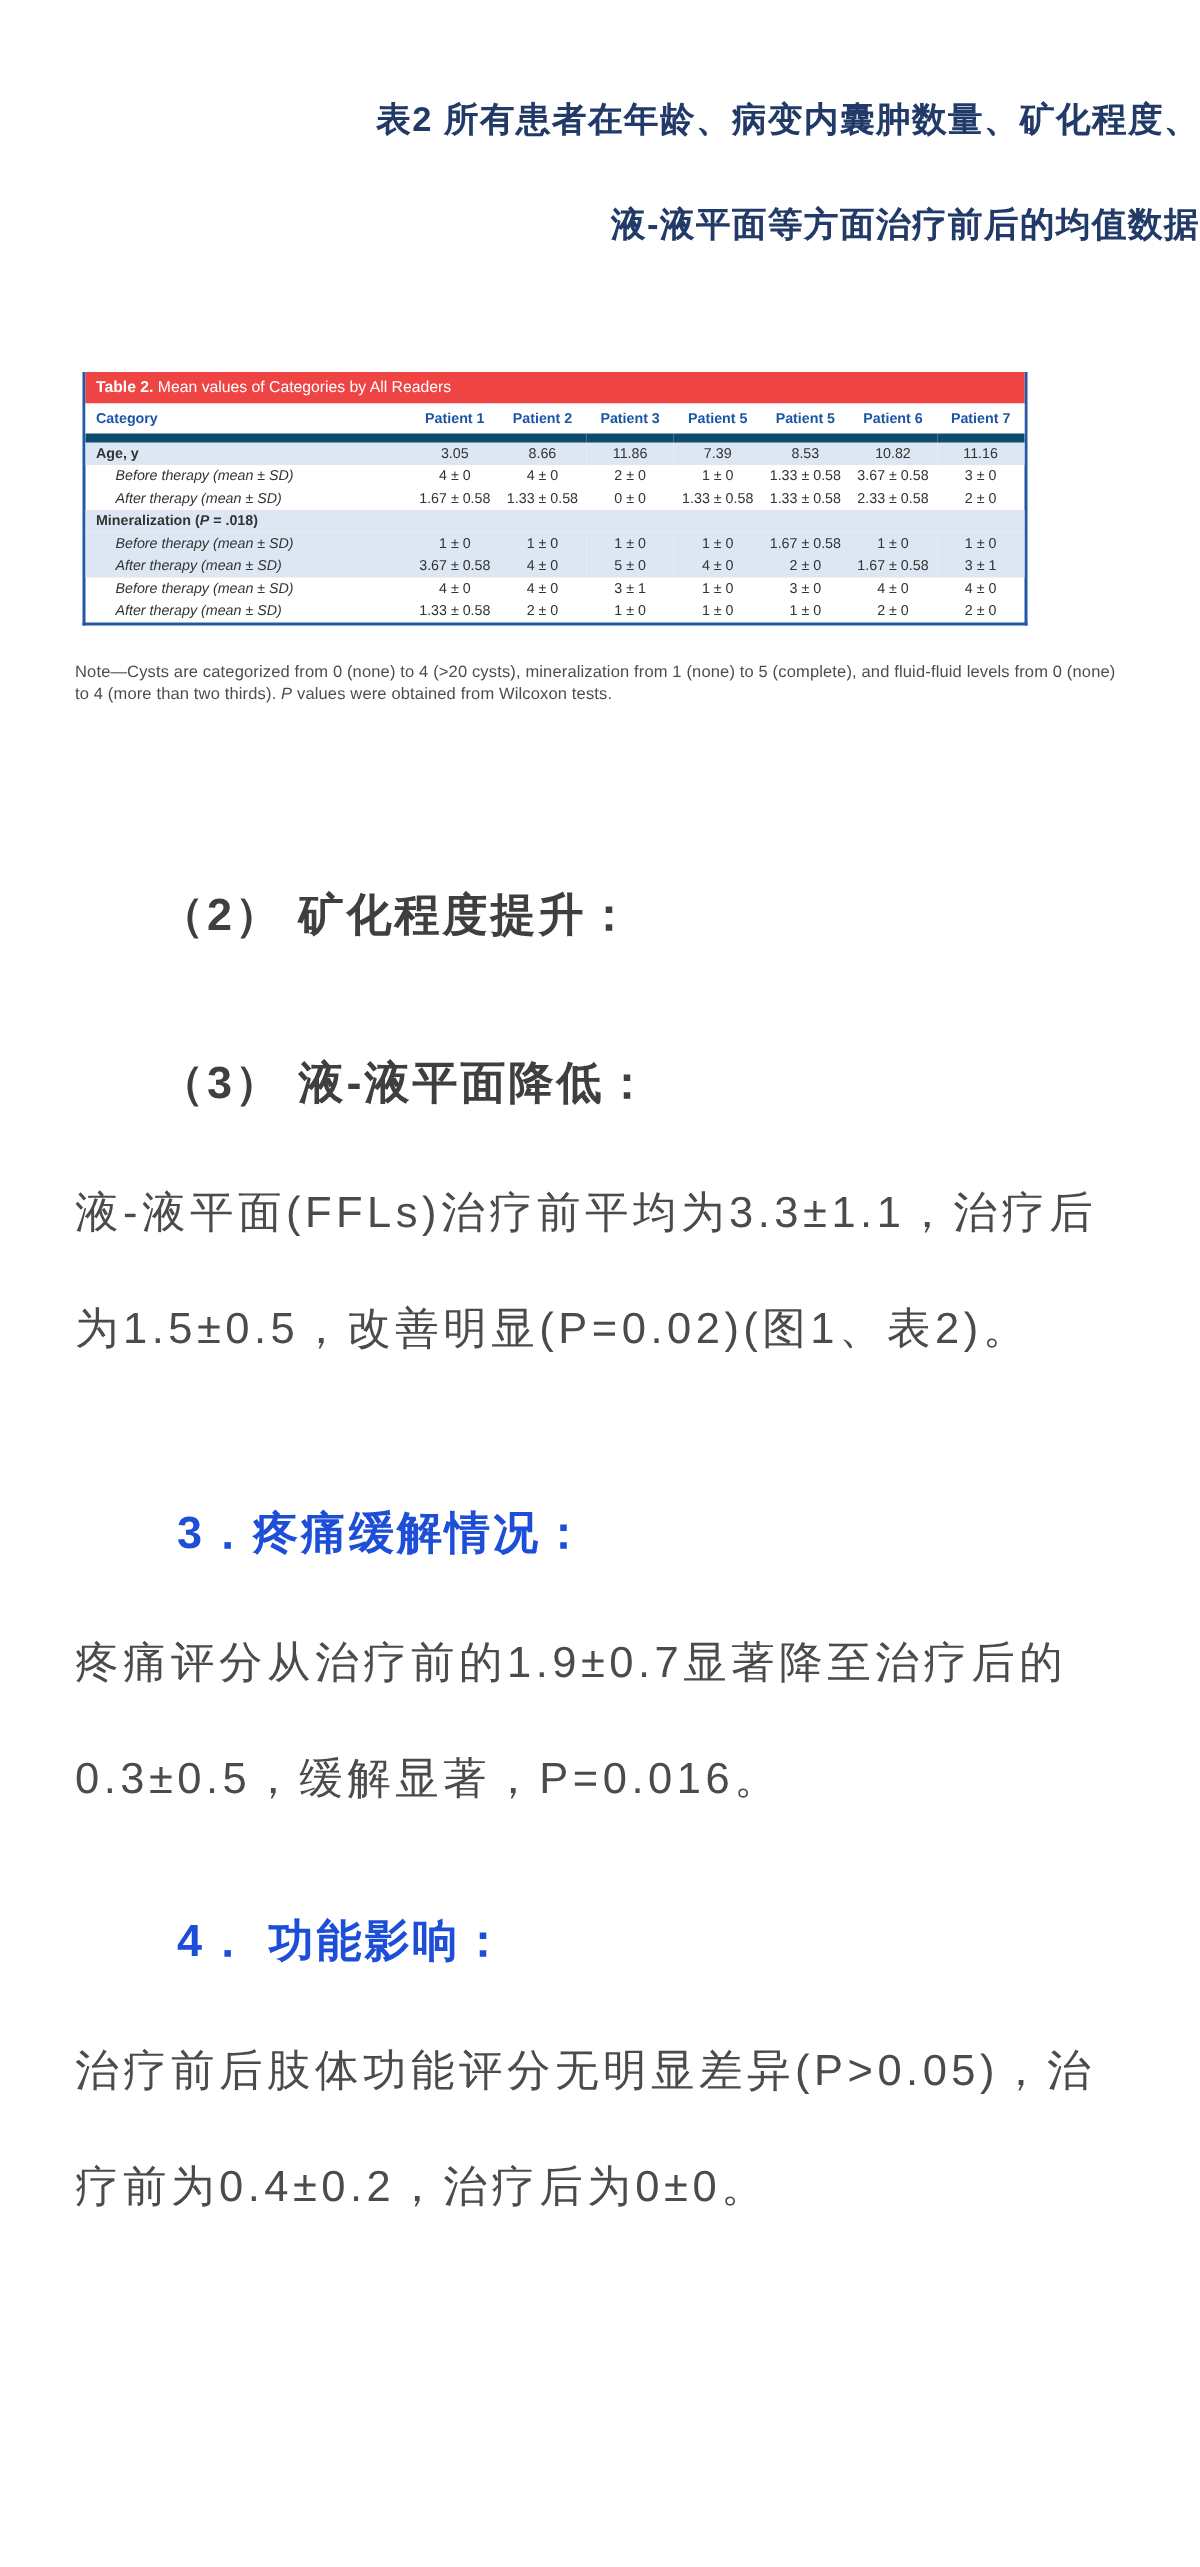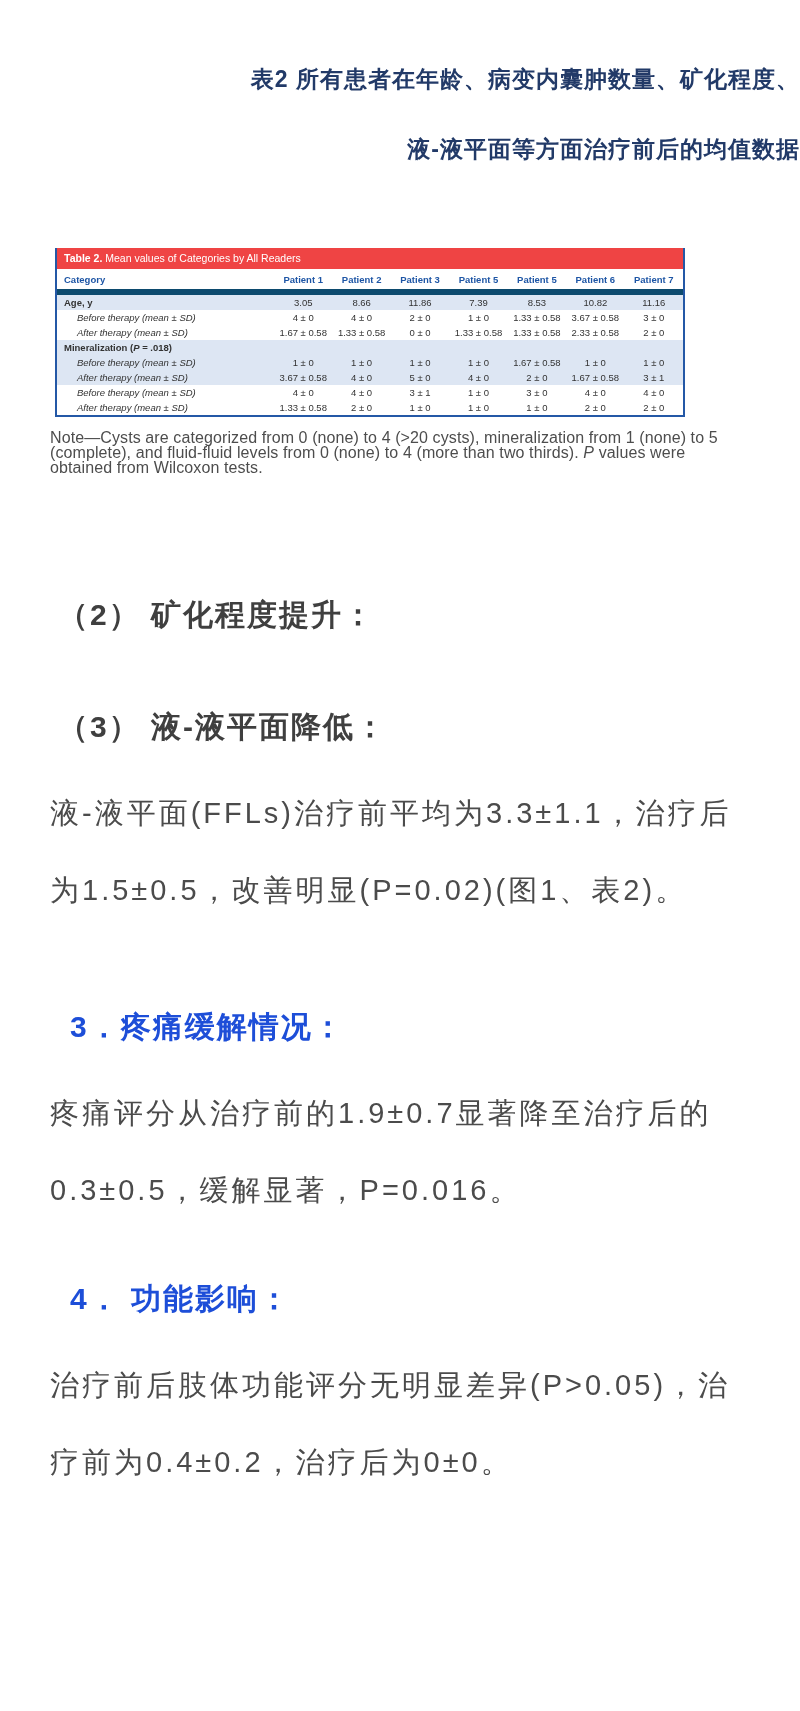--- a/index.html
+++ b/index.html
@@ -20,28 +20,28 @@
     color:#1d55a5;font-weight:bold;font-size:9.5px;text-align:center;
     padding:5px 0 4px;border-bottom:6px solid #0c4a6e;background:#ffffff;
   }
   table.jtable th.cat{width:210px;text-align:left;padding-left:7px;}
   table.jtable td{font-size:9.5px;color:#333333;text-align:center;height:15px;padding:0;}
   table.jtable td.cat{text-align:left;padding-left:7px;}
   table.jtable td.cat.indent{padding-left:20px;font-style:italic;}
   table.jtable td.cat.bold{font-weight:bold;}
   table.jtable tr.shaded td{background:#dde6f3;}
   
-  .tnote{margin:13px 50px 0;font-size:16px;line-height:15px;color:#4d4d4d;letter-spacing:0.1px;}
+  .tnote{margin:24px 50px 0;font-size:11px;line-height:15px;color:#4d4d4d;letter-spacing:0.1px;}
   
   .section{margin-left:50px;margin-right:48px;}
   .s0{margin-top:118px;}
   .s1{margin-top:68px;}
   .s2{margin-top:76px;}
   .s3{margin-top:48px;}
-  .sec-h{font-size:30px;font-weight:bold;line-height:44px;letter-spacing:2px;}
+  .sec-h{font-size:30px;font-weight:bold;line-height:44px;letter-spacing:2px;margin-left:48px;}
   .h-gray{color:#3f3f3f;padding-left:8px;}
   .h-navy{color:#1d4ed8;padding-left:20px;}
   .sec-p{margin:26px 0 0;font-size:29px;line-height:77px;letter-spacing:3px;color:#4b4b4b;}
 </style>
 </head>
 <body>
 
 <div class="doc-title">
   <div class="line">表2 所有患者在年龄、病变内囊肿数量、矿化程度、</div>
   <div class="line">液-液平面等方面治疗前后的均值数据</div>

